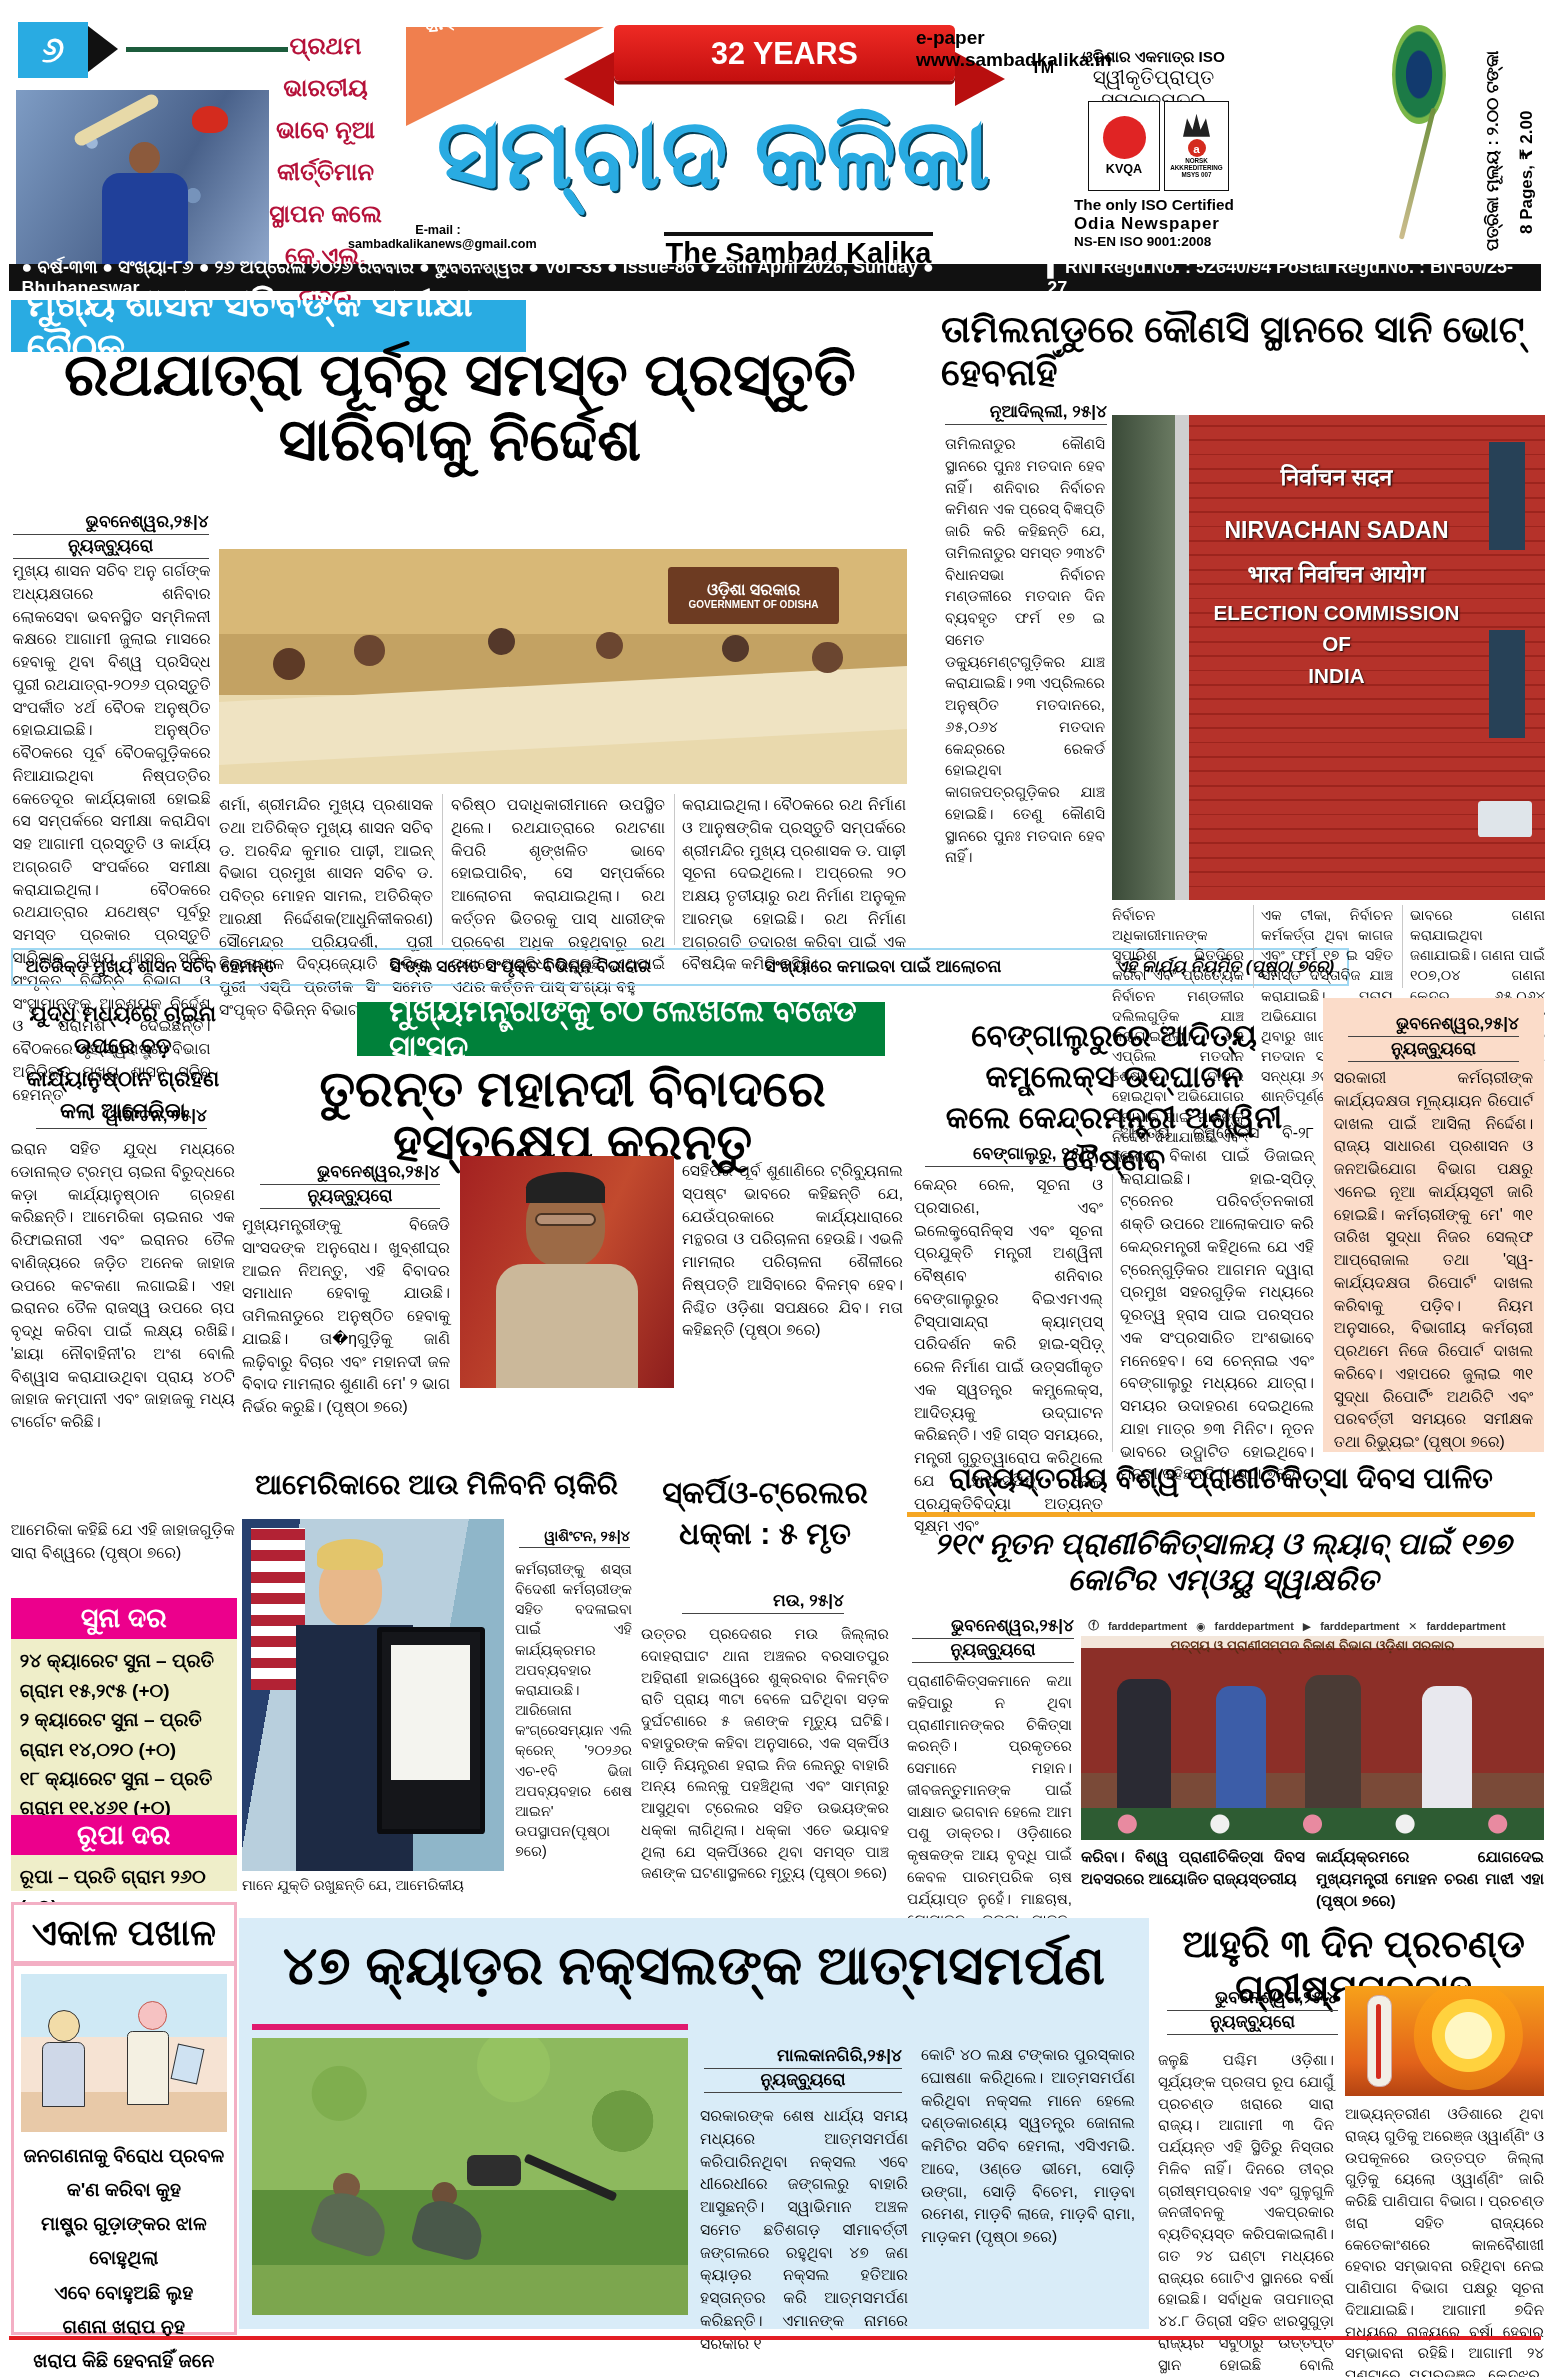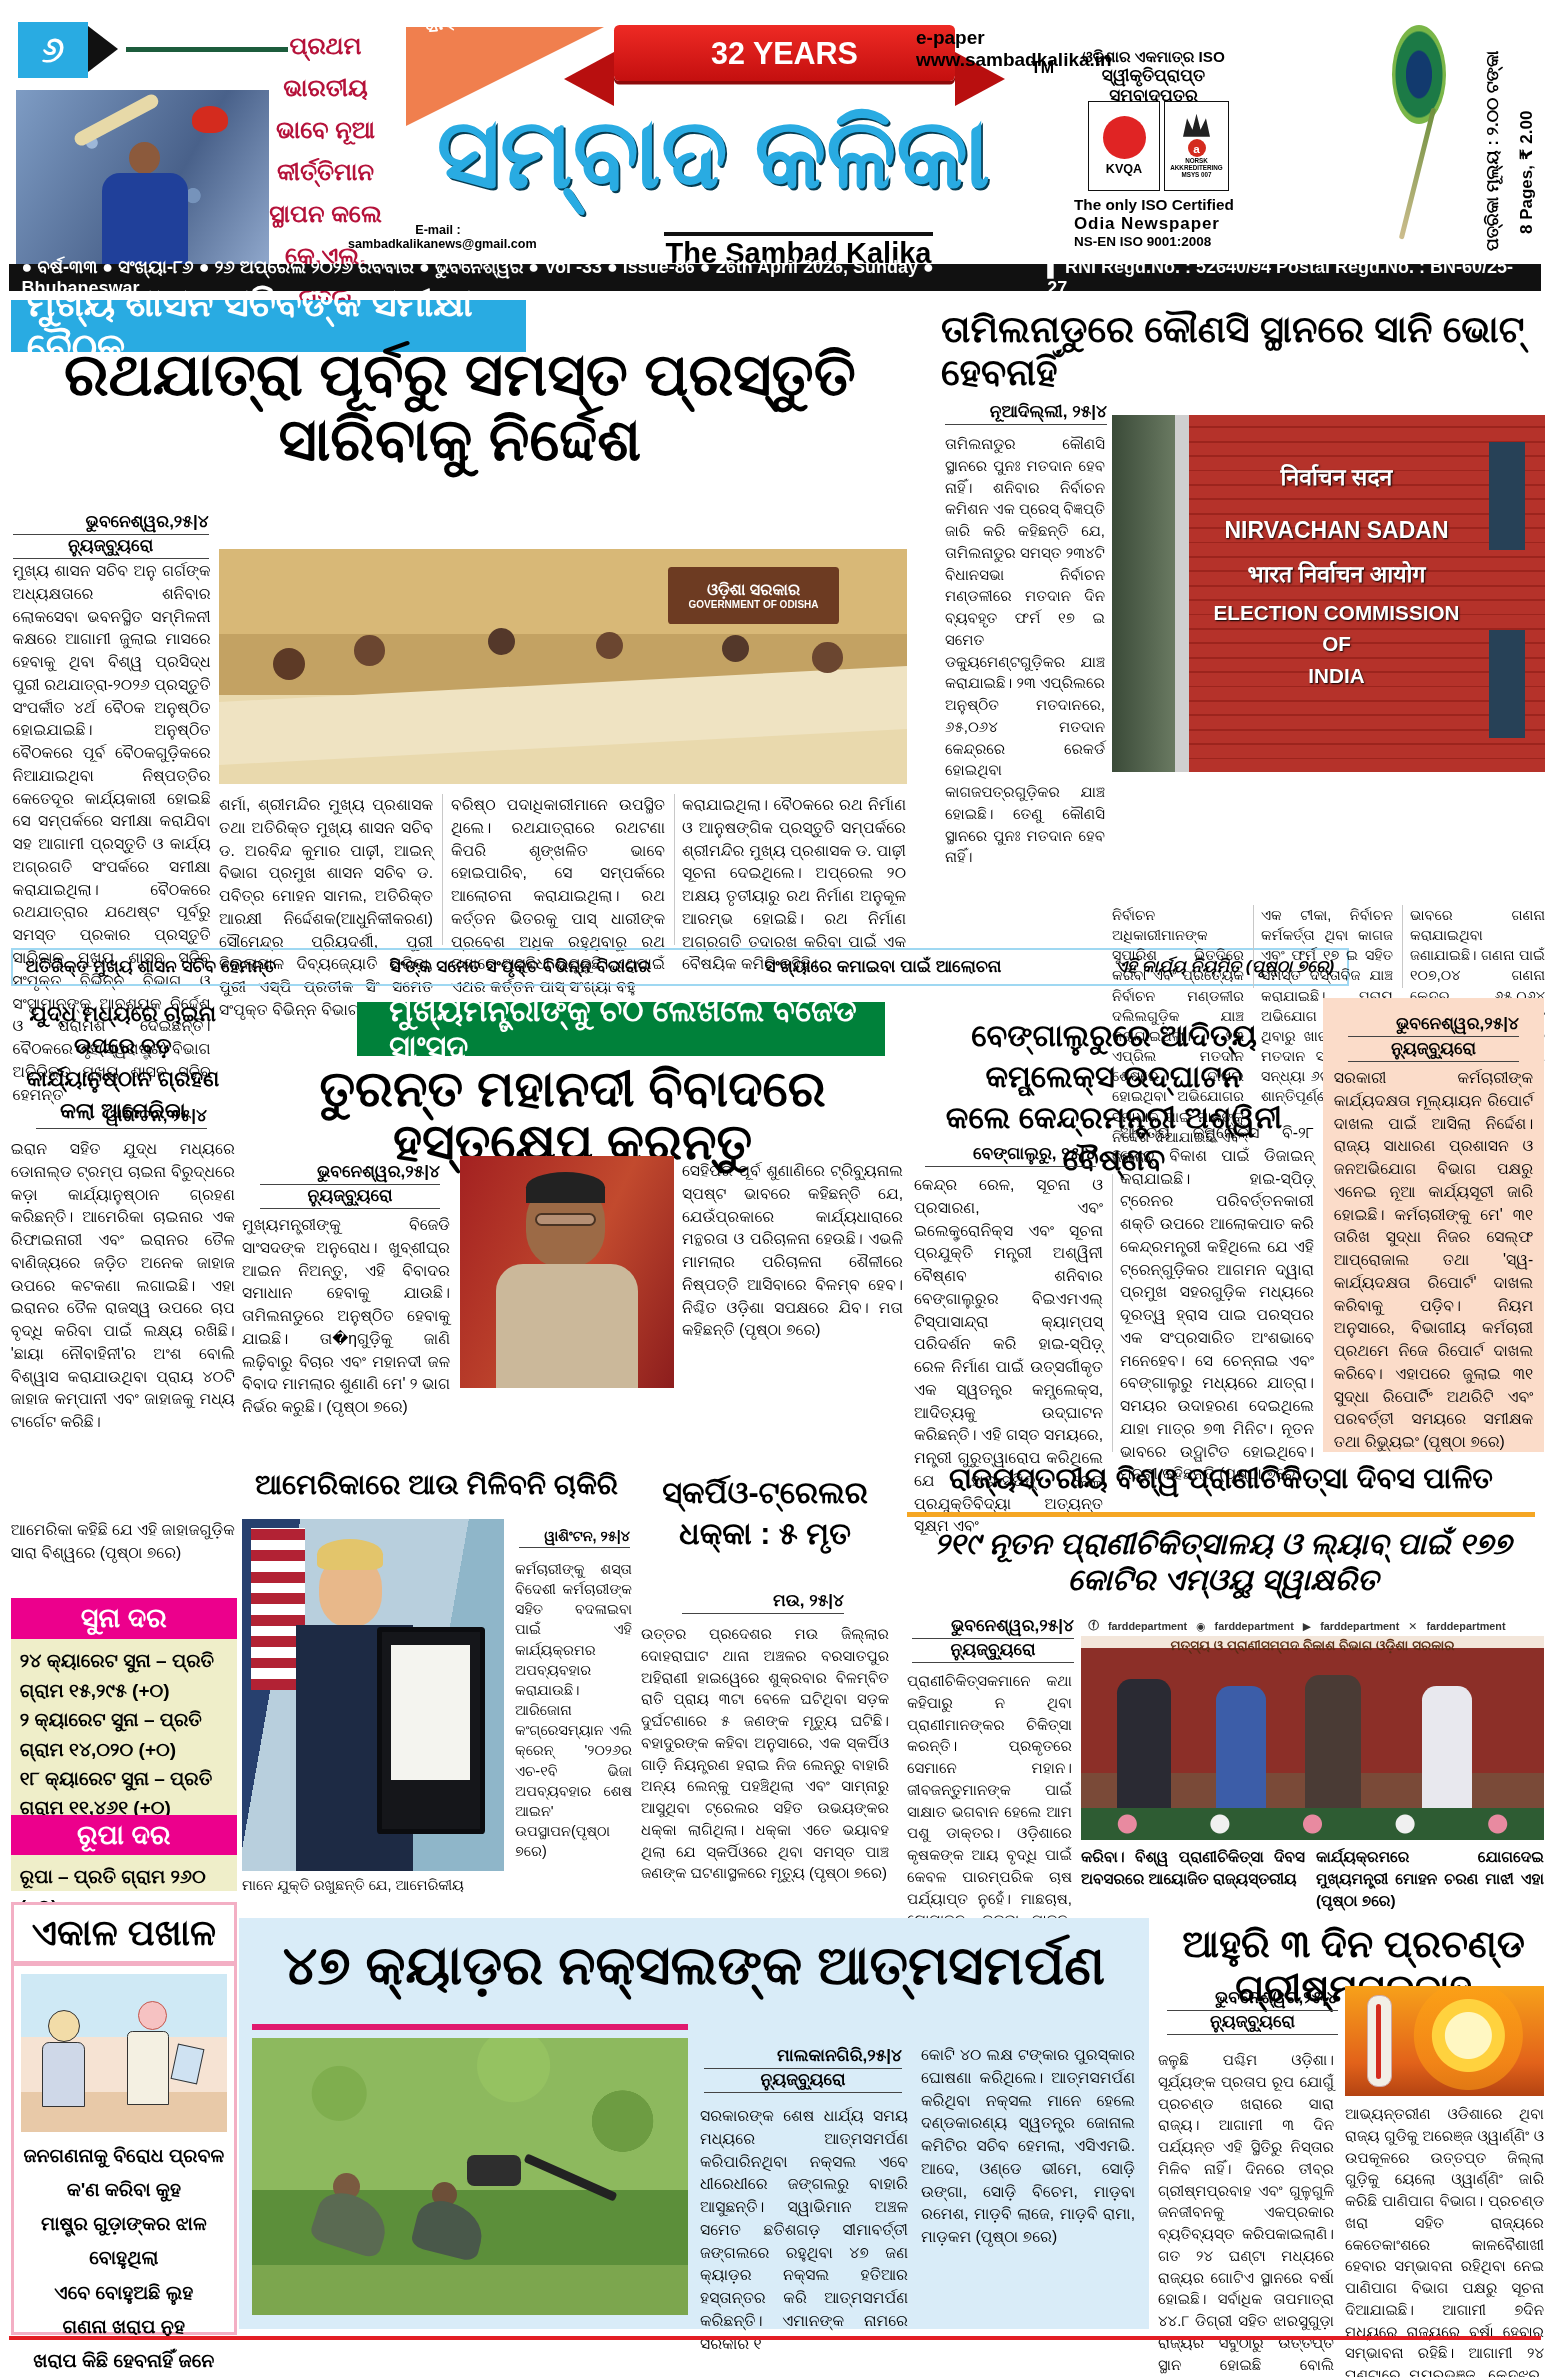--- a/index.html
+++ b/index.html
@@ -91,21 +91,21 @@
 <div class="abs ct" style="left:348px;top:223px;width:180px;">
   <div style="font-size:12.6px;font-weight:bold;">E-mail :</div>
   <div style="font-size:12.6px;font-weight:bold;">sambadkalikanews@gmail.com</div>
 </div>
 
 <div class="abs" style="left:916px;top:27px;width:269px;font-size:19px;font-weight:900;">e-paper   www.sambadkalika.in</div>
 <div class="abs" style="left:1031px;top:59px;font-size:16px;font-weight:bold;">TM</div>
 
 <div class="abs ct" style="left:1077px;top:48px;width:153px;">
   <div style="font-size:15.3px;font-weight:bold;">ଓଡ଼ିଶାର ଏକମାତ୍ର ISO</div>
-  <div style="font-size:17px;font-weight:bold;text-align:center;">ସ୍ୱୀକୃତିପ୍ରାପ୍ତ ସମ୍ବାଦପତ୍ର</div>
+  <div style="font-size:20px;font-weight:normal;text-align:center;">ସ୍ୱୀକୃତିପ୍ରାପ୍ତ ସମ୍ବାଦପତ୍ର</div>
 </div>
 
 <div class="abs kvqa-box" style="left:1088px;top:101px;width:72px;height:90px;">
   <div style="width:43px;height:43px;border-radius:50%;background:#e02424;margin-bottom:3.6px;"></div>
   <span style="font-size:12.6px;">KVQA</span>
 </div>
 <div class="abs kvqa-box" style="left:1164px;top:101px;width:65px;height:90px;">
   <div style="width:27px;height:23px;background:#222;clip-path:polygon(0 100%,15% 20%,35% 70%,50% 0,65% 70%,85% 20%,100% 100%);margin-bottom:2.7px;"></div>
   <div style="width:18px;height:18px;border-radius:50%;background:#d42b1e;color:#fff;font-size:11.7px;display:flex;align-items:center;justify-content:center;">a</div>
   <span style="font-size:6.3px;text-align:center;">NORSK AKKREDITERING</span>
@@ -167,21 +167,21 @@
   <span>ସଂଖ୍ୟାରେ କମାଇବା ପାଇଁ ଆଲୋଚନା</span>
   <span class="pgref">ଏହି କାର୍ଯ୍ୟ ନିୟମିତ (ପୃଷ୍ଠା ୭ରେ)</span>
 </div>
 
 <div class="abs headline" style="left:941px;top:309px;width:603px;font-size:37px;line-height:1.15;">ତାମିଲନାଡୁରେ କୌଣସି ସ୍ଥାନରେ ସାନି ଭୋଟ୍ ହେବନାହିଁ</div>
 <div class="abs" style="left:945px;top:400px;width:162px;">
   <div class="dl">ନୂଆଦିଲ୍ଲୀ, ୨୫|୪</div>
 </div>
 <div class="abs body-txt" style="left:945px;top:433px;width:160px;height:467px;font-size:15px;">ତାମିଲନାଡୁର କୌଣସି ସ୍ଥାନରେ ପୁନଃ ମତଦାନ ହେବ ନାହିଁ। ଶନିବାର ନିର୍ବାଚନ କମିଶନ ଏକ ପ୍ରେସ୍ ବିଜ୍ଞପ୍ତି ଜାରି କରି କହିଛନ୍ତି ଯେ, ତାମିଲନାଡୁର ସମସ୍ତ ୨୩୪ଟି ବିଧାନସଭା ନିର୍ବାଚନ ମଣ୍ଡଳୀରେ ମତଦାନ ଦିନ ବ୍ୟବହୃତ ଫର୍ମ ୧୭ ଇ ସମେତ ଡକ୍ୟୁମେଣ୍ଟଗୁଡ଼ିକର ଯାଞ୍ଚ କରାଯାଇଛି। ୨୩ ଏପ୍ରିଲରେ ଅନୁଷ୍ଠିତ ମତଦାନରେ, ୬୫,୦୬୪ ମତଦାନ କେନ୍ଦ୍ରରେ ରେକର୍ଡ ହୋଇଥିବା କାଗଜପତ୍ରଗୁଡ଼ିକର ଯାଞ୍ଚ ହୋଇଛି। ତେଣୁ କୌଣସି ସ୍ଥାନରେ ପୁନଃ ମତଦାନ ହେବ ନାହିଁ।</div>
 
-<div class="abs photo" style="left:1112px;top:415px;width:433px;height:357px;background:
+<div class="abs photo" style="left:1112px;top:415px;width:433px;height:485px;background:
      repeating-linear-gradient(0deg,#b5322a 0 12.6px,#9c241d 12.6px 14.4px),
      linear-gradient(100deg,rgba(0,0,0,.25),transparent 40%);">
   <div class="abs" style="left:0;top:0;width:63px;height:485px;background:linear-gradient(90deg,#3a4a38,#6a7a62);"></div>
   <div class="abs" style="left:63px;top:0;width:14.4px;height:485px;background:#cfcfcf;"></div>
   <div class="abs eci-text" style="left:90px;top:45px;width:269px;">
     <div style="font-size:23px;">निर्वाचन सदन</div>
     <div style="font-size:23px;margin-top:25px;">NIRVACHAN SADAN</div>
     <div style="font-size:23px;margin-top:12.6px;">भारत निर्वाचन आयोग</div>
     <div style="font-size:20.7px;margin-top:12.6px;">ELECTION COMMISSION</div>
     <div style="font-size:20.7px;margin-top:7.2px;">OF</div>

